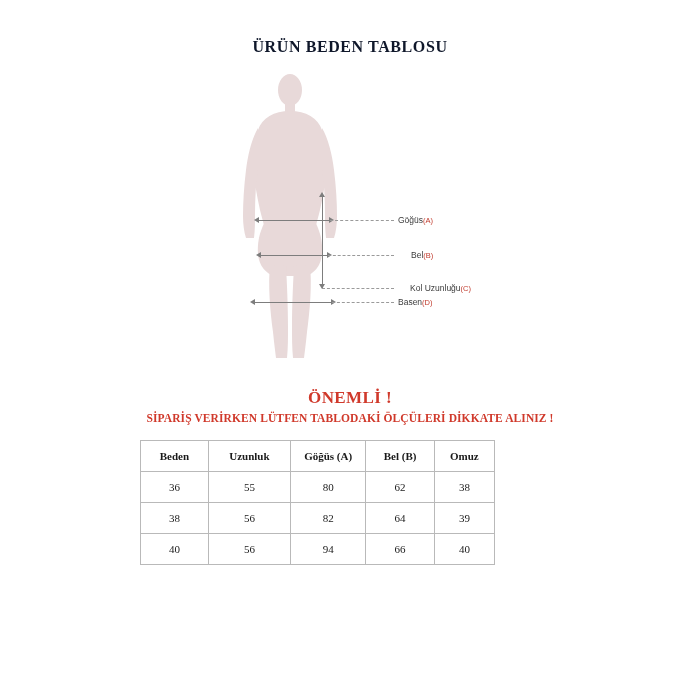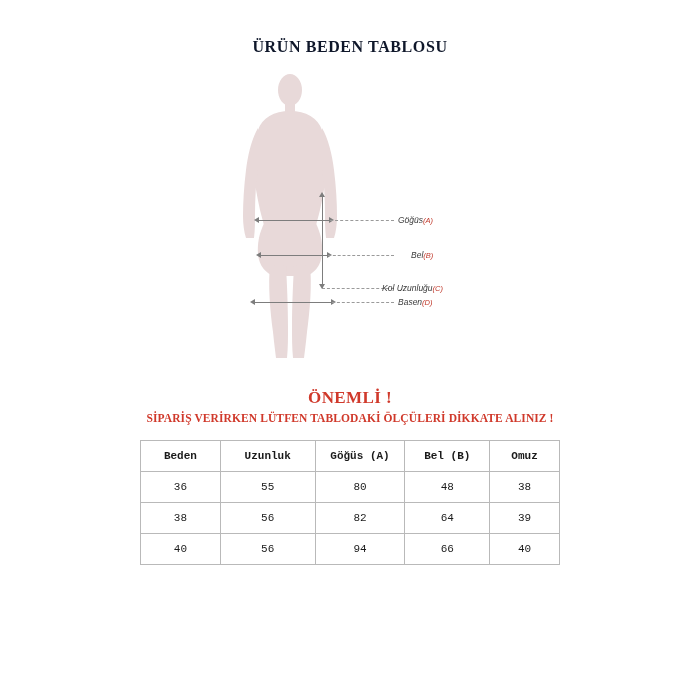--- a/index.html
+++ b/index.html
@@ -36,21 +36,20 @@
     color: #0f172a;
   }
 
   
   .figure-area {
     position: absolute;
     left: 150px;
     top: 70px;
     width: 400px;
     height: 300px;
-    font-style: italic;
   }
   .silhouette-wrap {
     position: absolute;
     left: 80px;
     top: 0px;
     width: 120px;
     height: 290px;
   }
 
   
@@ -126,23 +125,23 @@
     font-weight: bold;
     color: #d0392b;
     letter-spacing: 0.1px;
   }
 
   
   .size-table {
     position: absolute;
     left: 140px;
     top: 440px;
-    width: 420px;
+    width: 355px;
     border-collapse: collapse;
-    font-family: Liberation Mono, monospace;
+    font-family: Liberation Serif, serif;
     font-size: 11px;
     color: #1a1a1a;
     padding-left: 8px;
   }
   .size-table th,
   .size-table td {
     border: 1px solid #b9b9b9;
     text-align: center;
     height: 30px;
     font-weight: normal;
@@ -239,21 +238,21 @@
     <div class="arrow-head right" style="left:177px; top:182px;"></div>
     <div class="ann-line" style="left:178px; top:185px; width:66px;"></div>
     <div class="ann-label" style="left:248px; top:180px;margin-left:13px;">
       <span>Bel</span><span class="tag">(B)</span>
     </div>
 
     <div class="vline" style="left:172px; top:126px; height:92px;"></div>
     <div class="arrow-head up" style="left:169px; top:122px;"></div>
     <div class="arrow-head down" style="left:169px; top:214px;"></div>
     <div class="ann-line" style="left:172px; top:218px; width:72px;"></div>
-    <div class="ann-label" style="left:232px; top:213px;">
+    <div class="ann-label" style="left:260px; top:213px;">
       <span>Kol Uzunluğu</span><span class="tag">(C)</span>
     </div>
 
     <div class="arrow-line" style="left:104px; top:232px; width:78px;"></div>
     <div class="arrow-head left" style="left:100px; top:229px;"></div>
     <div class="arrow-head right" style="left:181px; top:229px;"></div>
     <div class="ann-line" style="left:182px; top:232px; width:62px;"></div>
     <div class="ann-label" style="left:248px; top:227px;">
       <span>Basen</span><span class="tag">(D)</span>
     </div>
@@ -278,21 +277,21 @@
         <th>Göğüs (A)</th>
         <th>Bel (B)</th>
         <th>Omuz</th>
       </tr>
     </thead>
     <tbody>
       <tr>
         <td>36</td>
         <td>55</td>
         <td>80</td>
-        <td>48</td>
+        <td>62</td>
         <td>38</td>
       </tr>
       <tr>
         <td>38</td>
         <td>56</td>
         <td>82</td>
         <td>64</td>
         <td>39</td>
       </tr>
       <tr>

